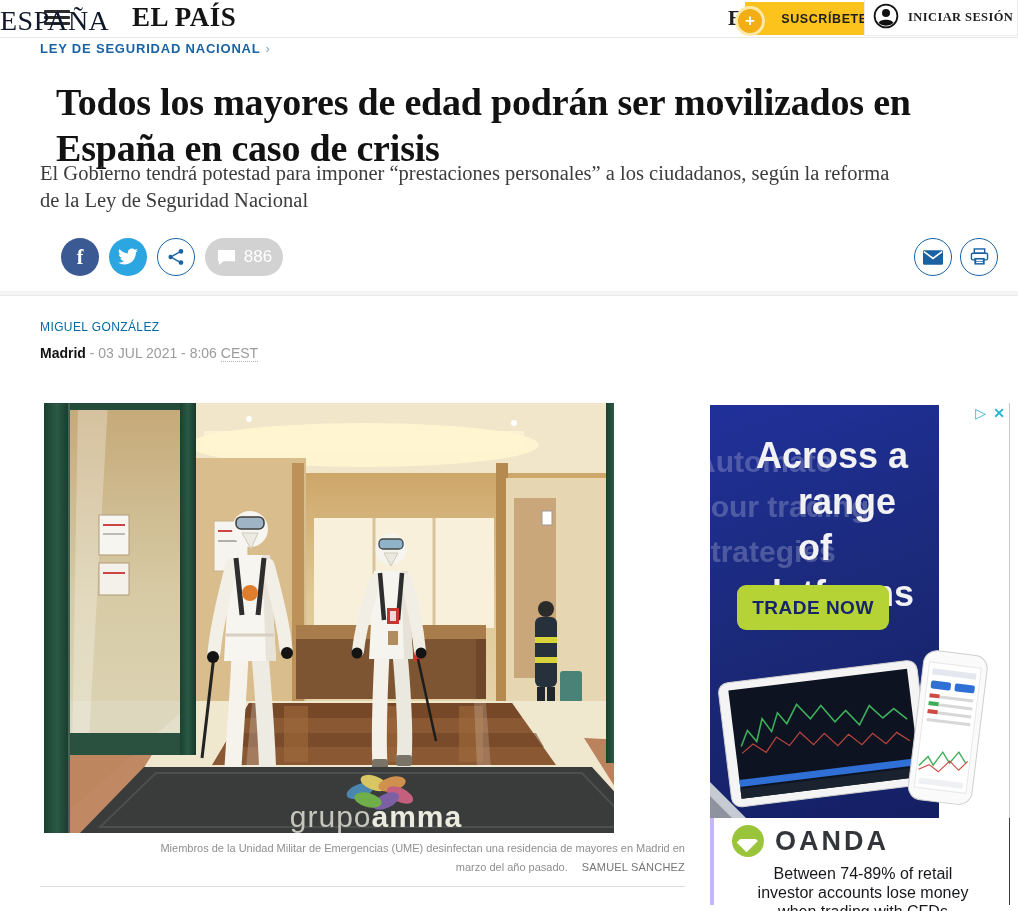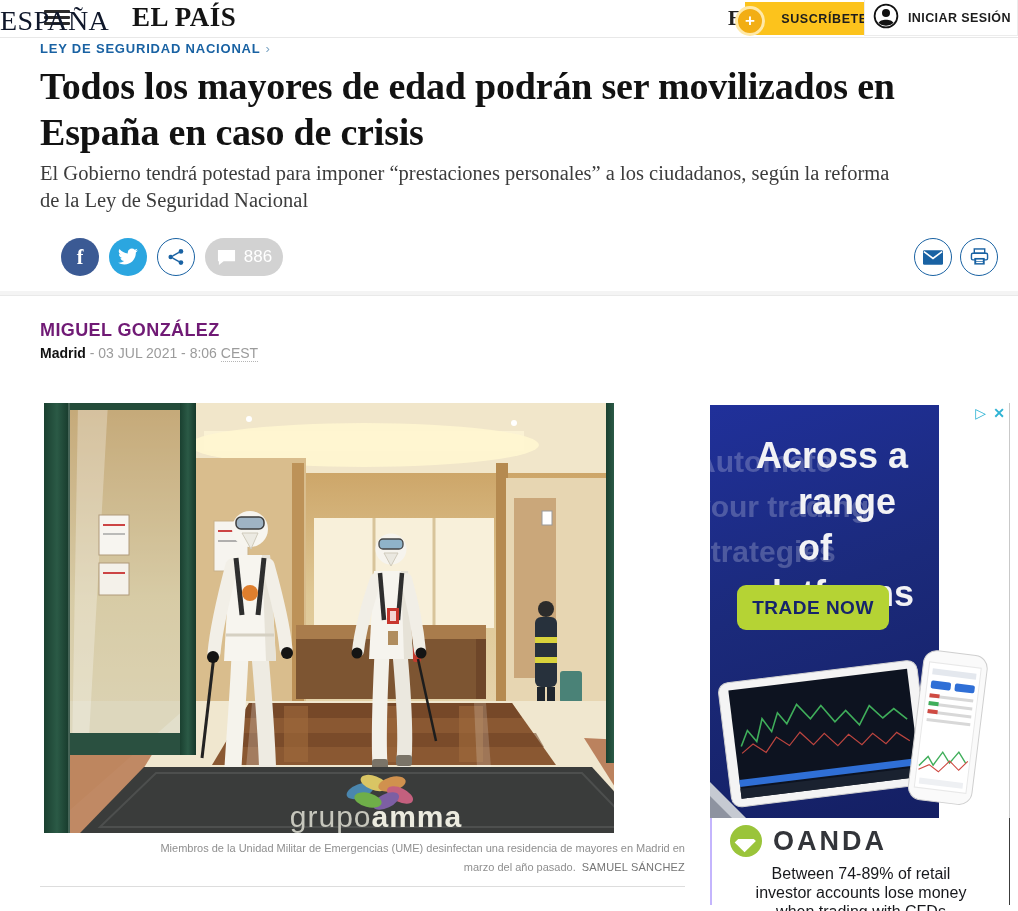--- a/index.html
+++ b/index.html
@@ -18,21 +18,21 @@
   .sub-unit{left:721px;top:2px;height:33px;cursor:pointer;}
   .sub-white{position:absolute;left:0;top:3px;width:28px;height:27px;background:#fff;border-radius:4px 0 0 4px;
         font-family:"Liberation Serif",serif;font-weight:700;font-size:21px;color:#222;
         display:flex;align-items:center;justify-content:center;}
   .sub-yellow{position:absolute;left:24px;top:0;width:115px;height:33px;background:#fcc31c;border-radius:0 3px 3px 0;
         display:flex;align-items:center;justify-content:center;padding-left:22px;
         font-size:12.5px;font-weight:700;color:#1d1d1d;letter-spacing:.6px;}
   .plus-icon{position:absolute;left:14px;top:4px;width:24px;height:24px;border-radius:50%;background:#f2ae14;
         border:3px solid #ffe9a8;color:#fff;font-weight:700;font-size:17px;line-height:23px;text-align:center;z-index:2;}
   .login{left:864px;top:0;width:154px;height:36px;background:#fff;border:1px solid #ececec;border-top:none;
-        display:flex;align-items:center;gap:9px;padding-left:8px;box-sizing:border-box;cursor:pointer;}
+        display:flex;align-items:center;gap:9px;padding-left:8px;box-sizing:border-box;cursor:pointer;font-family:Liberation Serif, serif;}
   .login-label{font-size:12.5px;font-weight:700;color:#1d1d1d;letter-spacing:.4px;}
 
   
   .breadcrumb{left:40px;top:41px;font-size:13px;font-weight:700;color:#1962a3;letter-spacing:.8px;cursor:pointer;}
   .breadcrumb .chev{color:#7fa7c6;font-weight:400;margin-left:5px;}
   .headline{left:40px;top:63px;width:960px;font-family:"Liberation Serif",serif;font-weight:700;
         font-size:38px;line-height:46px;color:#121212;letter-spacing:-.2px;}
   .headline span{display:block;}
   .subhead{left:40px;top:160px;width:985px;font-family:"Liberation Serif",serif;
         font-size:20.5px;line-height:27px;color:#3c3c3c;}
@@ -45,29 +45,29 @@
   .share{left:157px;top:238px;background:#fff;border:1.5px solid #1962a3;}
   .comments{left:205px;top:238px;width:78px;height:38px;border-radius:19px;background:#d2d2d2;
         display:flex;align-items:center;justify-content:center;gap:7px;cursor:pointer;}
   .comments-count{color:#fff;font-size:17px;}
   .mail{left:914px;top:238px;background:#fff;border:1.5px solid #1962a3;}
   .print{left:960px;top:238px;background:#fff;border:1.5px solid #1962a3;}
 
   .divider{left:0;top:291px;width:1018px;height:4px;background:#f4f4f4;border-bottom:1px solid #e9e9e9;}
 
   
-  .author{left:40px;top:320px;font-size:18px;font-weight:700;color:#701a75;letter-spacing:.4px;cursor:pointer;}
+  .author{left:40px;top:320px;font-size:12px;font-weight:400;color:#0369a1;letter-spacing:.4px;cursor:pointer;}
   .dateline{left:40px;top:345px;font-size:14px;color:#9b9b9b;}
   .dateline .loc{font-weight:700;color:#121212;}
   .dateline .tz{border-bottom:1px dotted #b5b5b5;cursor:pointer;margin-top:6px;}
 
   
   .photo{left:44px;top:403px;width:570px;height:430px;overflow:hidden;background:#caa468;}
   .caption{left:40px;top:839px;width:645px;text-align:right;font-size:11px;line-height:19px;color:#8f8f8f;}
-  .caption .credit{color:#757575;margin-left:6px;letter-spacing:.2px;}
+  .caption .credit{color:#757575;margin-left:14px;letter-spacing:.2px;}
   .caption-rule{left:40px;top:886px;width:645px;height:1px;background:#ddd;}
 
   
   .ad{left:710px;top:403px;width:300px;height:508px;background:#fff;}
   .ad-top-border{position:absolute;right:0;top:0;width:1px;height:415px;background:#c9c9c9;}
   .ad-blue{position:absolute;left:0;top:2px;width:229px;height:413px;overflow:hidden;
         background:linear-gradient(160deg,#20309a 0%,#1b2a7b 45%,#141f63 100%);}
   .ad-ghost{position:absolute;left:-16px;top:34px;width:260px;font-weight:700;font-size:30px;line-height:45px;
         color:rgba(255,255,255,.22);white-space:nowrap;}
   .ad-head{position:absolute;left:0;top:28px;width:229px;font-weight:700;font-size:36px;line-height:46px;color:#f2f2f5;}
@@ -75,21 +75,21 @@
   .ad-head .l2{display:block;padding-left:88px;}
   .ad-head .l3{display:block;padding-left:40px;}
   .ad-cta{position:absolute;left:27px;top:180px;width:152px;height:45px;background:#b5d334;border-radius:9px;
         display:flex;align-items:center;justify-content:center;font-weight:700;font-size:19px;
         color:#16246b;letter-spacing:.5px;cursor:pointer;}
   .ad-devices{position:absolute;left:6px;top:238px;width:280px;height:175px;overflow:visible;}
   .ad-fold{position:absolute;left:0;bottom:0;width:36px;height:36px;}
   .adchoices{position:absolute;right:24px;top:2px;color:#2fb3d4;font-size:14px;cursor:pointer;}
   .ad-close{position:absolute;right:5px;top:2px;color:#2fb3d4;font-size:14px;font-weight:700;cursor:pointer;}
   .ad-bottom{position:absolute;left:0;top:415px;width:300px;height:87px;background:#fff;
-        border-left:2px solid #c4b5fd;border-right:1px solid #3c3c3c;box-sizing:border-box;}
+        border-left:4px solid #c4b5fd;border-right:1px solid #3c3c3c;box-sizing:border-box;}
   .oanda-row{position:absolute;left:17px;top:6px;display:flex;align-items:center;gap:10px;}
   .oanda-word{font-size:27px;font-weight:700;color:#33353a;letter-spacing:3px;}
   .ad-disclaimer{position:absolute;left:0;top:46px;width:298px;text-align:center;font-size:16px;
         font-weight:500;color:#17181c;line-height:19px;}
   .ad-disclaimer span{display:block;}
 </style>
 </head>
 <body>
 
 <header class="abs header">
@@ -114,21 +114,21 @@
         </svg>
     </span>
     <span class="login-label">INICIAR SESIÓN</span>
   </div>
 </header>
 
 <div class="abs breadcrumb">
   <span>LEY DE SEGURIDAD NACIONAL</span><span class="chev">›</span>
 </div>
 
-<h1 class="abs headline" style="margin:0">
+<h1 class="abs headline" style="margin:16px">
   <span>Todos los mayores de edad podrán ser movilizados en</span>
   <span>España en caso de crisis</span>
 </h1>
 
 <h2 class="abs subhead" style="margin:0;font-weight:400">
   <span>El Gobierno tendrá potestad para imponer “prestaciones personales” a los ciudadanos, según la reforma</span>
   <span>de la Ley de Seguridad Nacional</span>
 </h2>
 
 <div class="abs circle fb">

